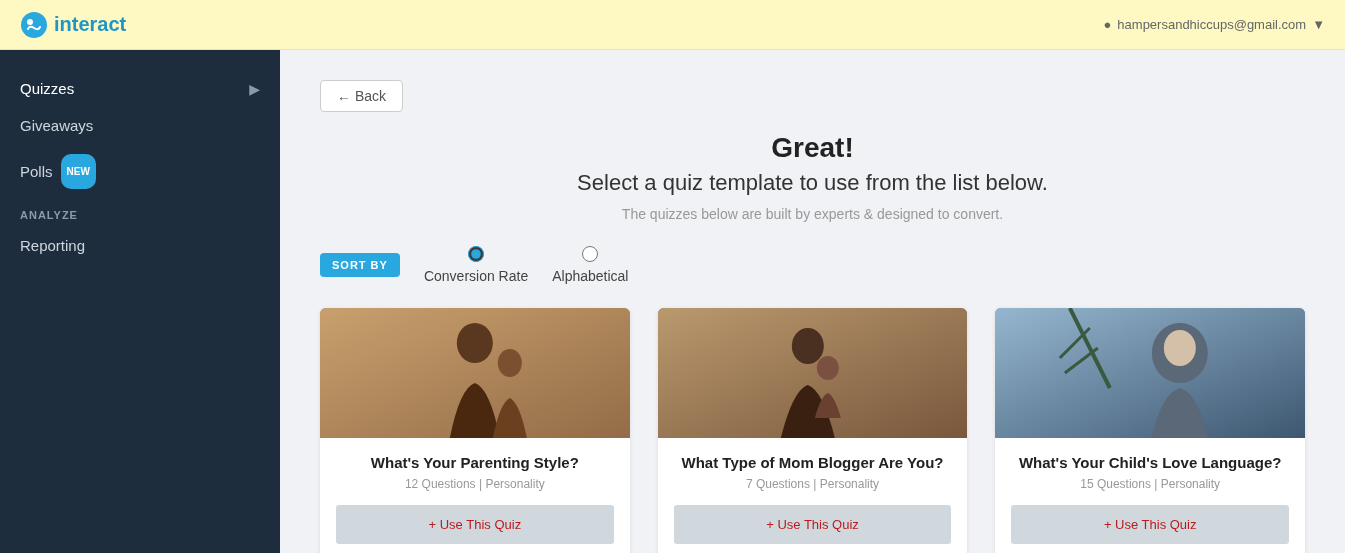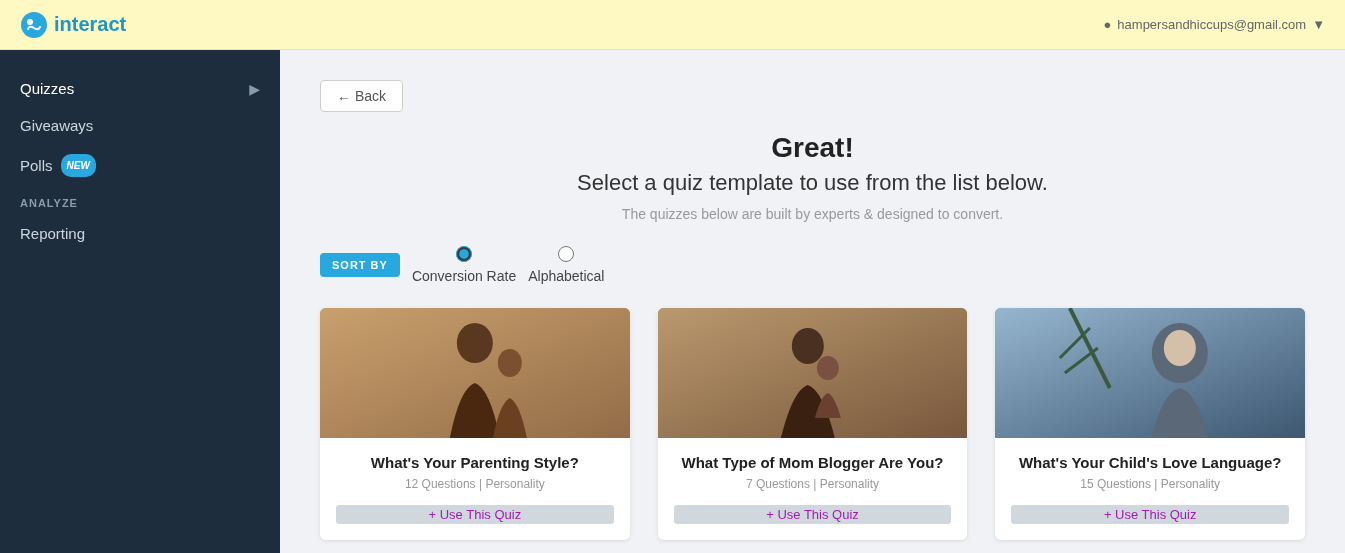--- a/index.html
+++ b/index.html
@@ -72,24 +72,23 @@
       cursor: pointer;
       transition: background 0.15s;
     }
     .sidebar-item.active { color: #fff; }
     .sidebar-item-left { display: flex; align-items: center; gap: 8px; }
     .badge-new {
       background: #29a8e0;
       color: #fff;
       font-size: 10px;
       font-weight: 700;
-      padding: 6px 6px;
+      padding: 12px 6px;
       border-radius: 10px;
       text-transform: uppercase;
-      font-style: italic;
     }
     .chevron-right { color: #8a9bb0; font-size: 14px; }
 
     
     .content {
       flex: 1;
       background: #f0f2f5;
       overflow-y: auto;
       padding: 30px 40px;
     }
@@ -128,21 +127,21 @@
     }
     .hero p {
       font-size: 14px;
       color: #999;
     }
 
     
     .sort-row {
       display: flex;
       align-items: center;
-      gap: 12px;
+      gap: 24px;
       margin-bottom: 24px;
     }
     .sort-label {
       background: #29a8e0;
       color: #fff;
       font-size: 11px;
       font-weight: 700;
       letter-spacing: 1px;
       padding: 6px 12px;
       border-radius: 4px;
@@ -203,23 +202,23 @@
       margin-bottom: 6px;
     }
     .card-meta {
       font-size: 12px;
       color: #999;
       margin-bottom: 14px;
     }
     .use-quiz-btn {
       width: 100%;
       background: #d0d8de;
-      color: #a21caf;
+      color: #b91c1c;
       border: none;
-      padding: 2px;
+      padding: 12px;
       font-size: 13px;
       cursor: pointer;
       border-radius: 3px;
       display: flex;
       align-items: center;
       justify-content: center;
       gap: 4px;
     }
   </style>
 </head>

